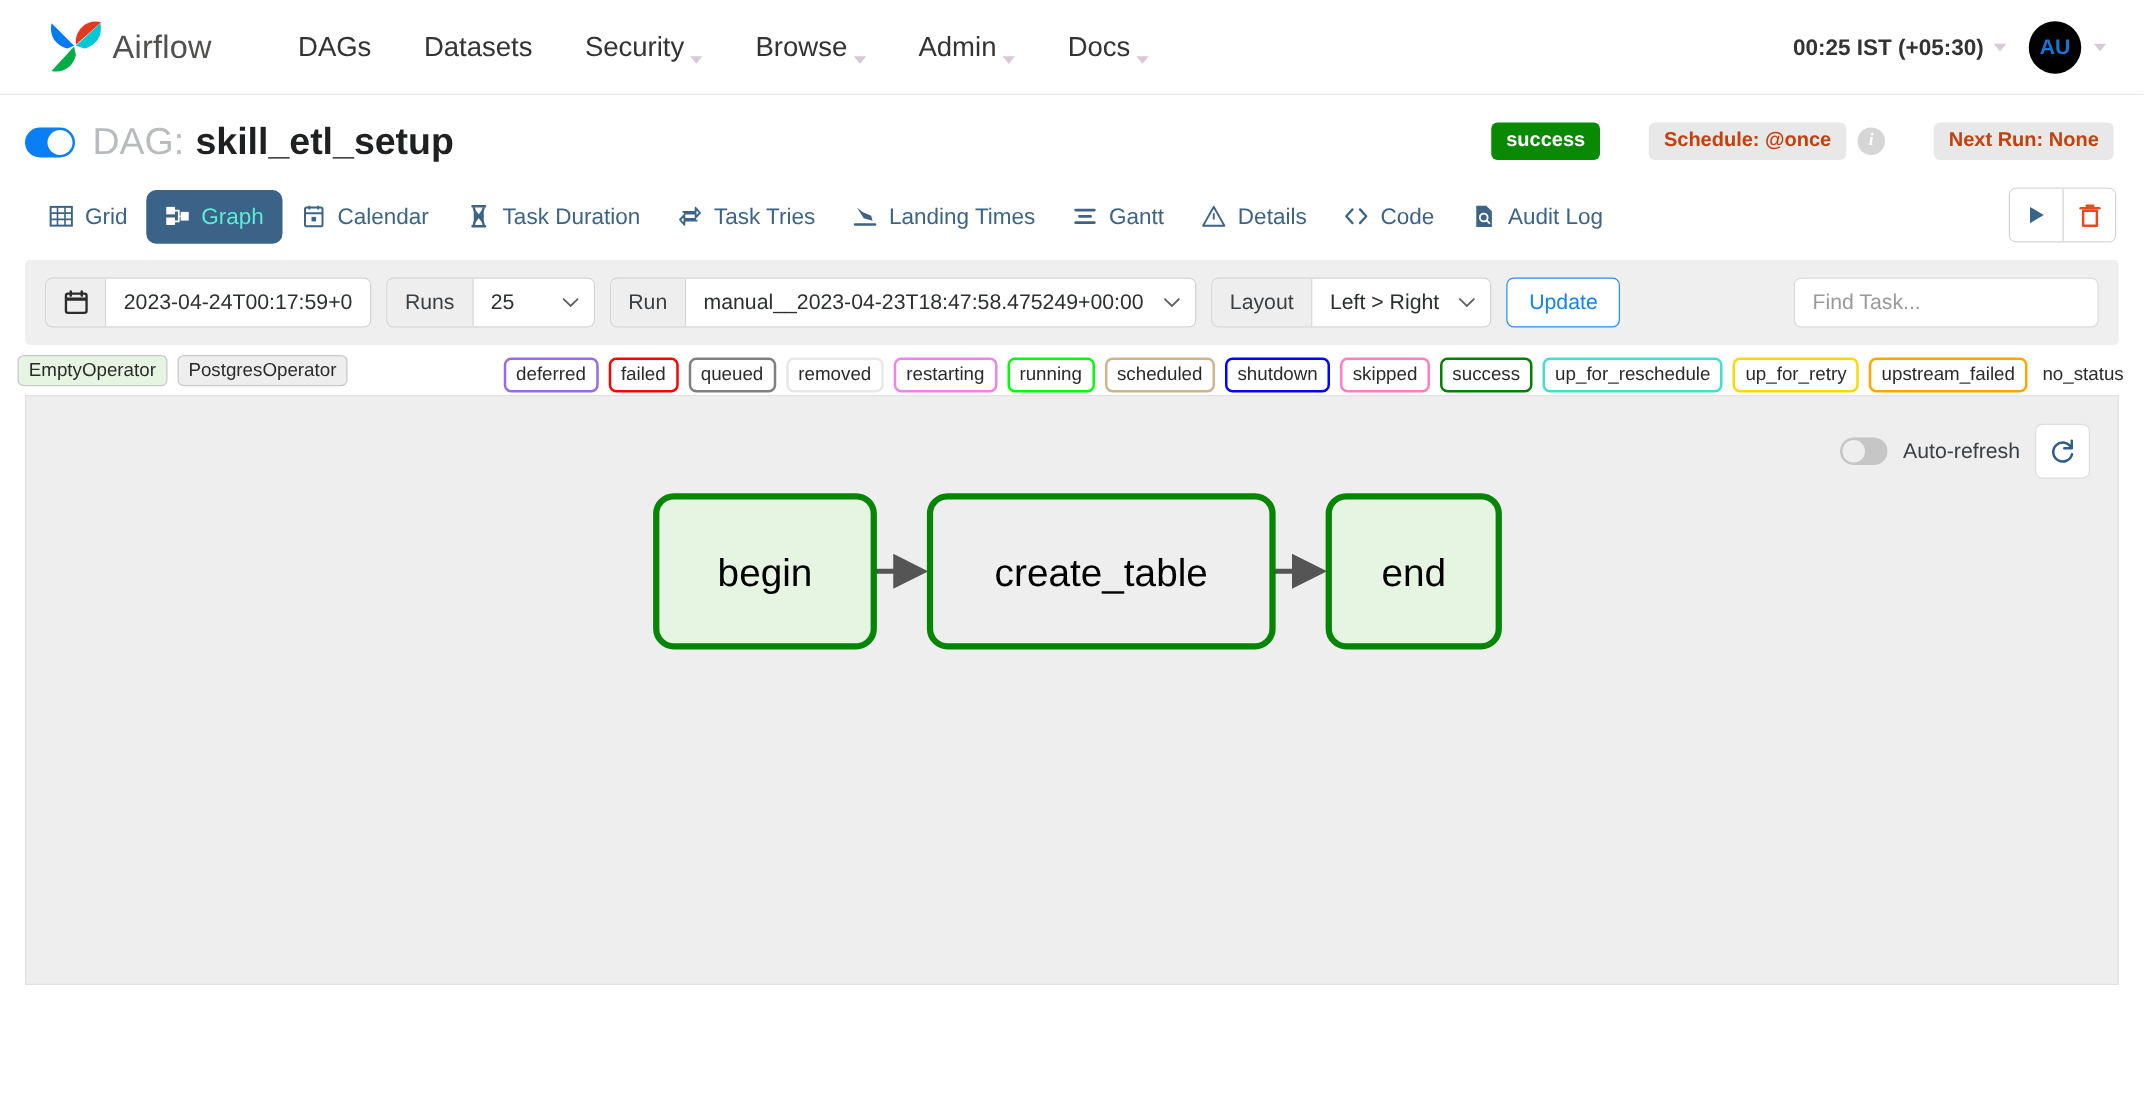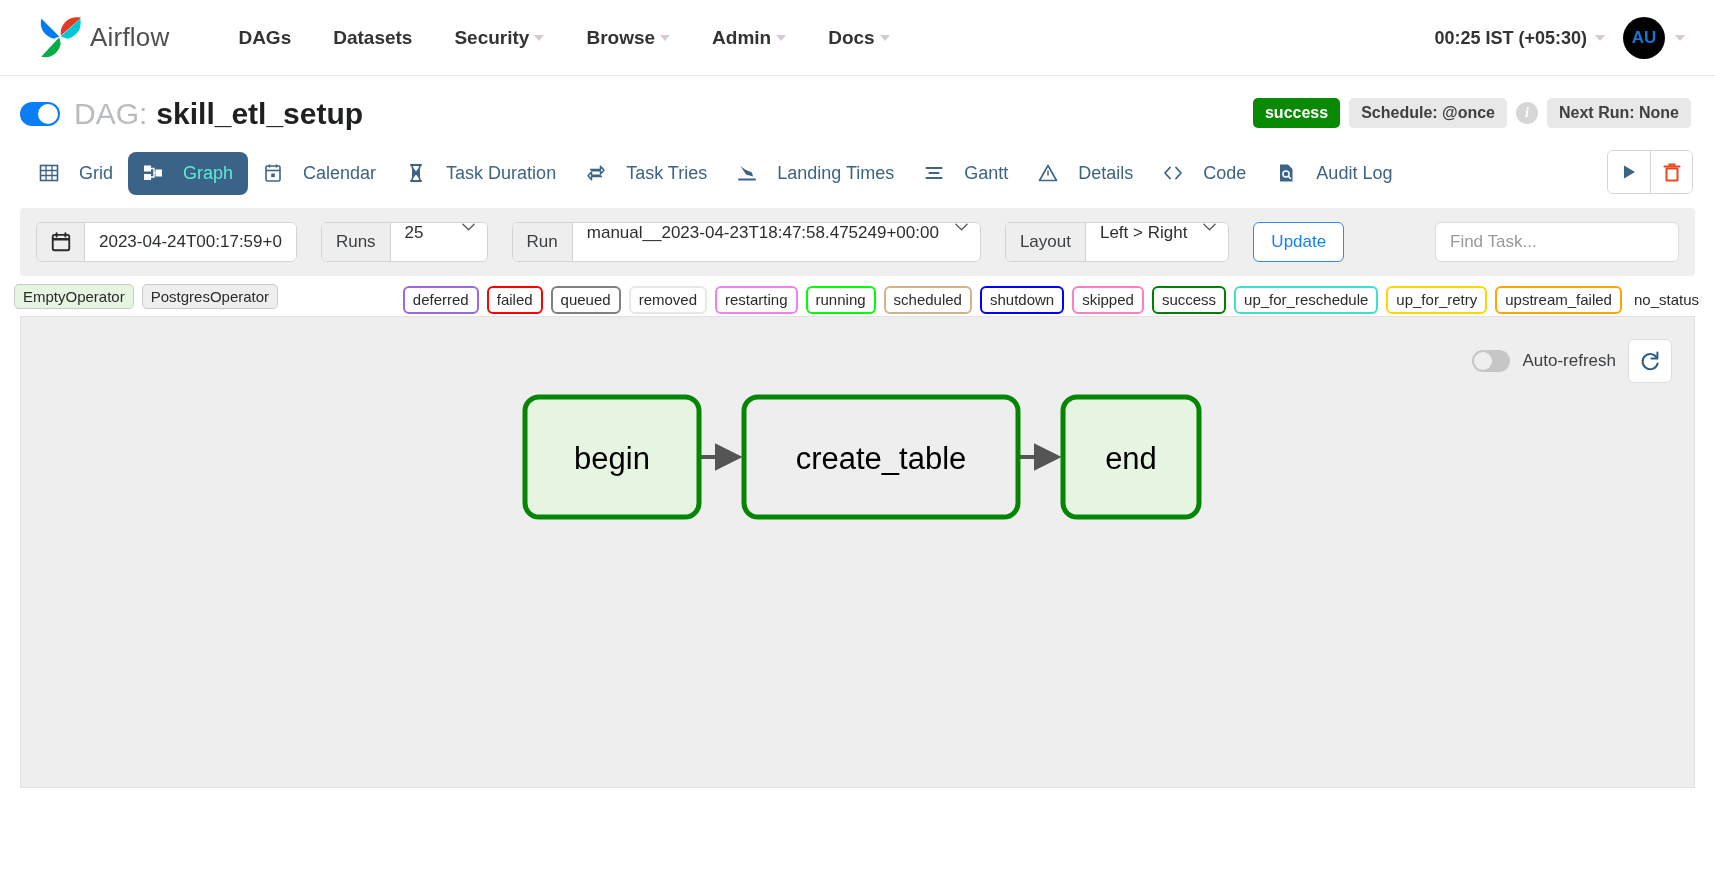--- a/index.html
+++ b/index.html
@@ -18,23 +18,23 @@
     display: flex;
     align-items: center;
     padding: 0 32px 0 36px;
     position: relative;
   }
   .brand { display: flex; align-items: center; gap: 6px; margin-right: 48px; }
   .logo { width: 48px; height: 48px; display: block; }
   .brand-name { font-size: 26px; color: #51504f; font-weight: 400; letter-spacing: .2px; }
   .nav-links { display: flex; align-items: center; gap: 0; }
   .nav-link {
-    font-size: 19px; color: #333; font-weight: 700;
+    font-size: 22px; color: #333; font-weight: 400;
     padding: 10px 21px; cursor: pointer; white-space: nowrap;
-    display: flex; align-items: center; gap: 5px;
+    display: flex; align-items: flex-end; gap: 5px;
   }
   .caret { width: 0; height: 0; border-left: 5px solid transparent;
            border-right: 5px solid transparent; border-top: 6px solid #d9c8d6; display:inline-block; }
   .nav-right {
     position: absolute; right: 30px; top: 0; height: 76px;
     display: flex; align-items: center; gap: 18px;
   }
   .clock { font-size: 18px; color: #333; font-weight: 700; display:flex; align-items:center; gap:8px; }
   .avatar-wrap { display: flex; align-items: center; gap: 10px; }
   .avatar {
@@ -63,35 +63,35 @@
   .dag-name { font-size: 30px; color: #1f2022; font-weight: 700; margin-left: 9px; }
   .dag-badges {
     position: absolute; right: 24px; top: 22px;
     display: flex; align-items: center; gap: 9px;
   }
   .badge {
     font-size: 16px; font-weight: 700; border-radius: 5px;
     padding: 6px 12px; white-space: nowrap;
   }
   .badge-success { background: #0a8a04; color: #fff; }
-  .badge-grey { background: #e8e8e8; color: #404040; }
+  .badge-grey { background: #e8e8e8; color: #c2410c; margin-left: 30px; }
   .info-circle {
     width: 22px; height: 22px; border-radius: 50%; background: #d6d6d6;
     color: #fff; font-size: 14px; font-weight: 700; font-style: italic;
     display: flex; align-items: center; justify-content: center;
     font-family: "Liberation Serif", serif; cursor: pointer;
   }
 
   
   .tabbar {
     display: flex; align-items: center;
     padding: 4px 20px 0 24px; position: relative; height: 62px;
   }
   .tab {
-    display: flex; align-items: center; gap: 20px;
+    display: flex; align-items: center; gap: 9px;
     font-size: 18px; color: #3d6485; font-weight: 400;
     padding: 11px 15px; border-radius: 8px; cursor: pointer; white-space: nowrap;
   }
   .tab.active { background: #3b6287; color: #5eead4; }
   .tab-icon { width: 20px; height: 20px; display: block; flex: none; }
   .tab-actions {
     position: absolute; right: 22px; top: 10px;
     display: flex; border: 1px solid #d5d5d5; border-radius: 6px; overflow: hidden;
   }
   .tab-act-btn {
@@ -100,41 +100,41 @@
   }
   .tab-act-btn + .tab-act-btn { border-left: 1px solid #d5d5d5; }
 
   
   .filterbar {
     background: #efefef;
     margin: 6px 20px 0 20px;
     border-radius: 4px;
     height: 68px;
     display: flex; align-items: center;
-    padding: 0 16px; gap: 24px; position: relative;
+    padding: 0 16px; gap: 12px; position: relative;
   }
   .grp { display: flex; align-items: stretch; border: 1px solid #d3d3d3;
          border-radius: 6px; overflow: hidden; height: 40px; background: #fff; }
   .grp-label {
     background: #eeeeee; color: #3b3f42; font-size: 17px;
     display: flex; align-items: center; padding: 0 14px;
     border-right: 1px solid #d3d3d3; white-space: nowrap;
   }
   .grp-icon {
     background: #eeeeee; width: 48px;
     display: flex; align-items: center; justify-content: center;
     border-right: 1px solid #d3d3d3; cursor: pointer;
   }
   .grp-value {
     background: #fff; color: #2c2f31; font-size: 17px;
     display: flex; align-items: center; padding: 0 14px; white-space: nowrap;
   }
   .grp-select {
     background: #fff; color: #2c2f31; font-size: 17px;
-    display: flex; align-items: flex-start; justify-content: space-between;
+    display: flex; align-items: center; justify-content: space-between;
     gap: 16px; padding: 0 12px 0 14px; cursor: pointer; white-space: nowrap;
   }
   .chev { width: 13px; height: 8px; flex: none; }
   .btn-update {
     border: 1px solid #2d8cf0; border-radius: 6px; background: #fff;
     color: #1283f3; font-size: 17px; height: 40px; padding: 0 17px;
     display: flex; align-items: center; cursor: pointer;
   }
   .find-task {
     position: absolute; right: 16px; top: 14px;

